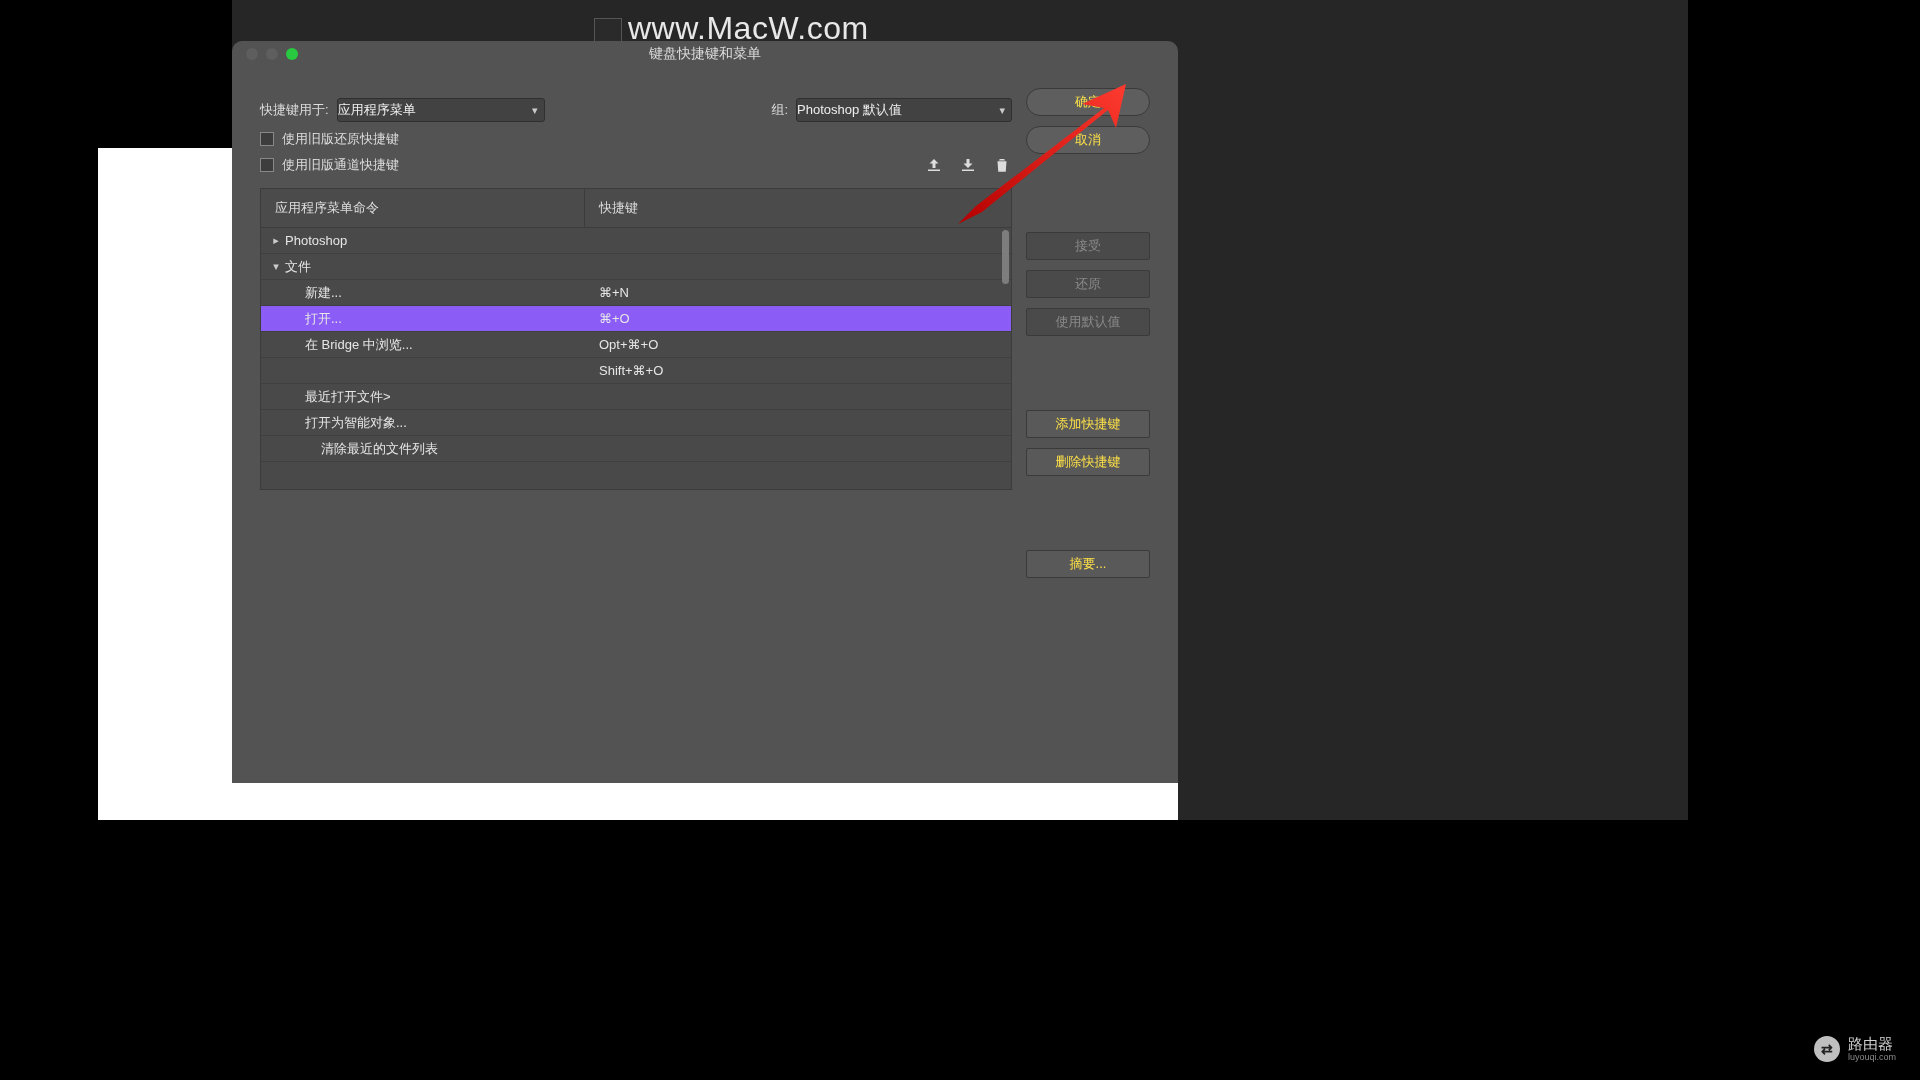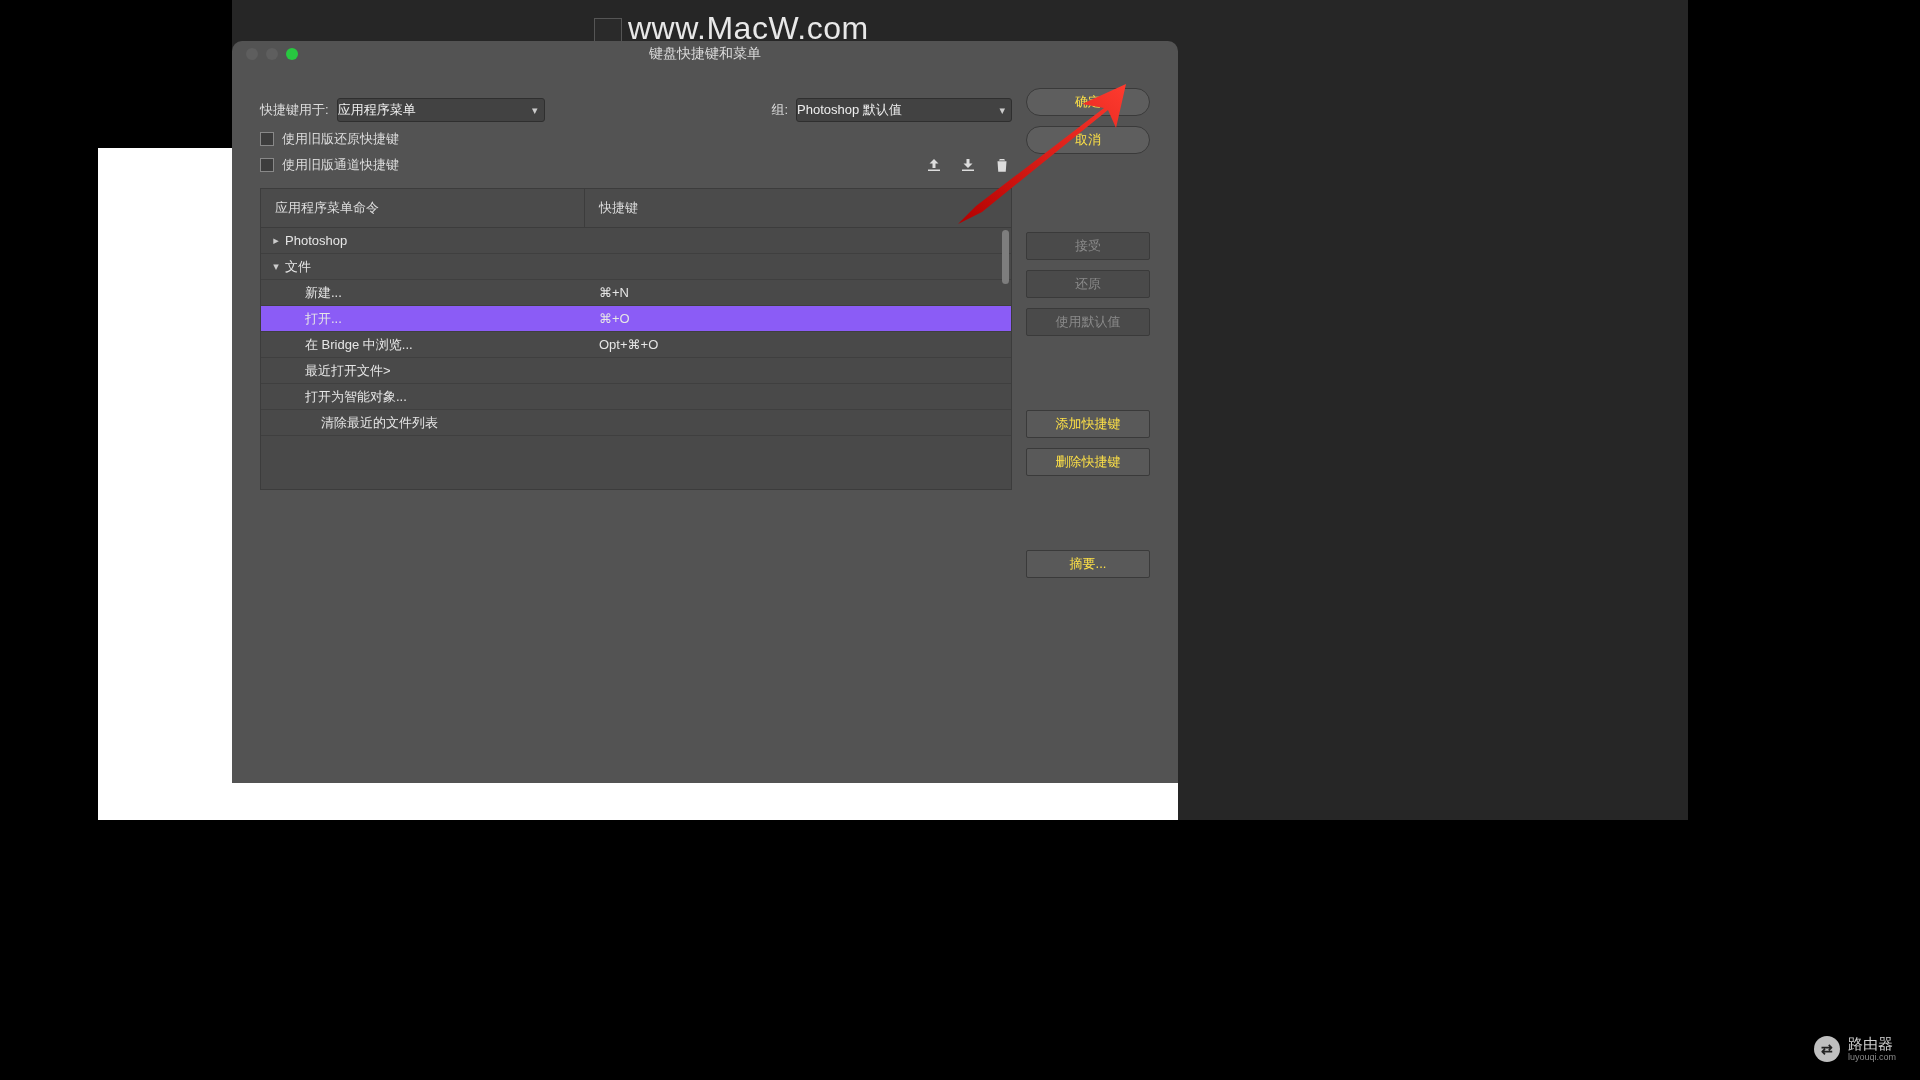--- a/index.html
+++ b/index.html
@@ -165,20 +165,26 @@
               <div class="td-key">⌘+O</div>
             </div>
           <div class="trow">
               <div class="td-cmd indent2">
                 <span>在 Bridge 中浏览...</span>
               </div>
               <div class="td-key">Opt+⌘+O</div>
             </div>
           <div class="trow">
               <div class="td-cmd indent2">
+                <span></span>
+              </div>
+              <div class="td-key">Shift+⌘+O</div>
+            </div>
+          <div class="trow">
+              <div class="td-cmd indent2">
                 <span>最近打开文件&gt;</span>
               </div>
               <div class="td-key"></div>
             </div>
           <div class="trow">
               <div class="td-cmd indent2">
                 <span>打开为智能对象...</span>
               </div>
               <div class="td-key"></div>
             </div>

